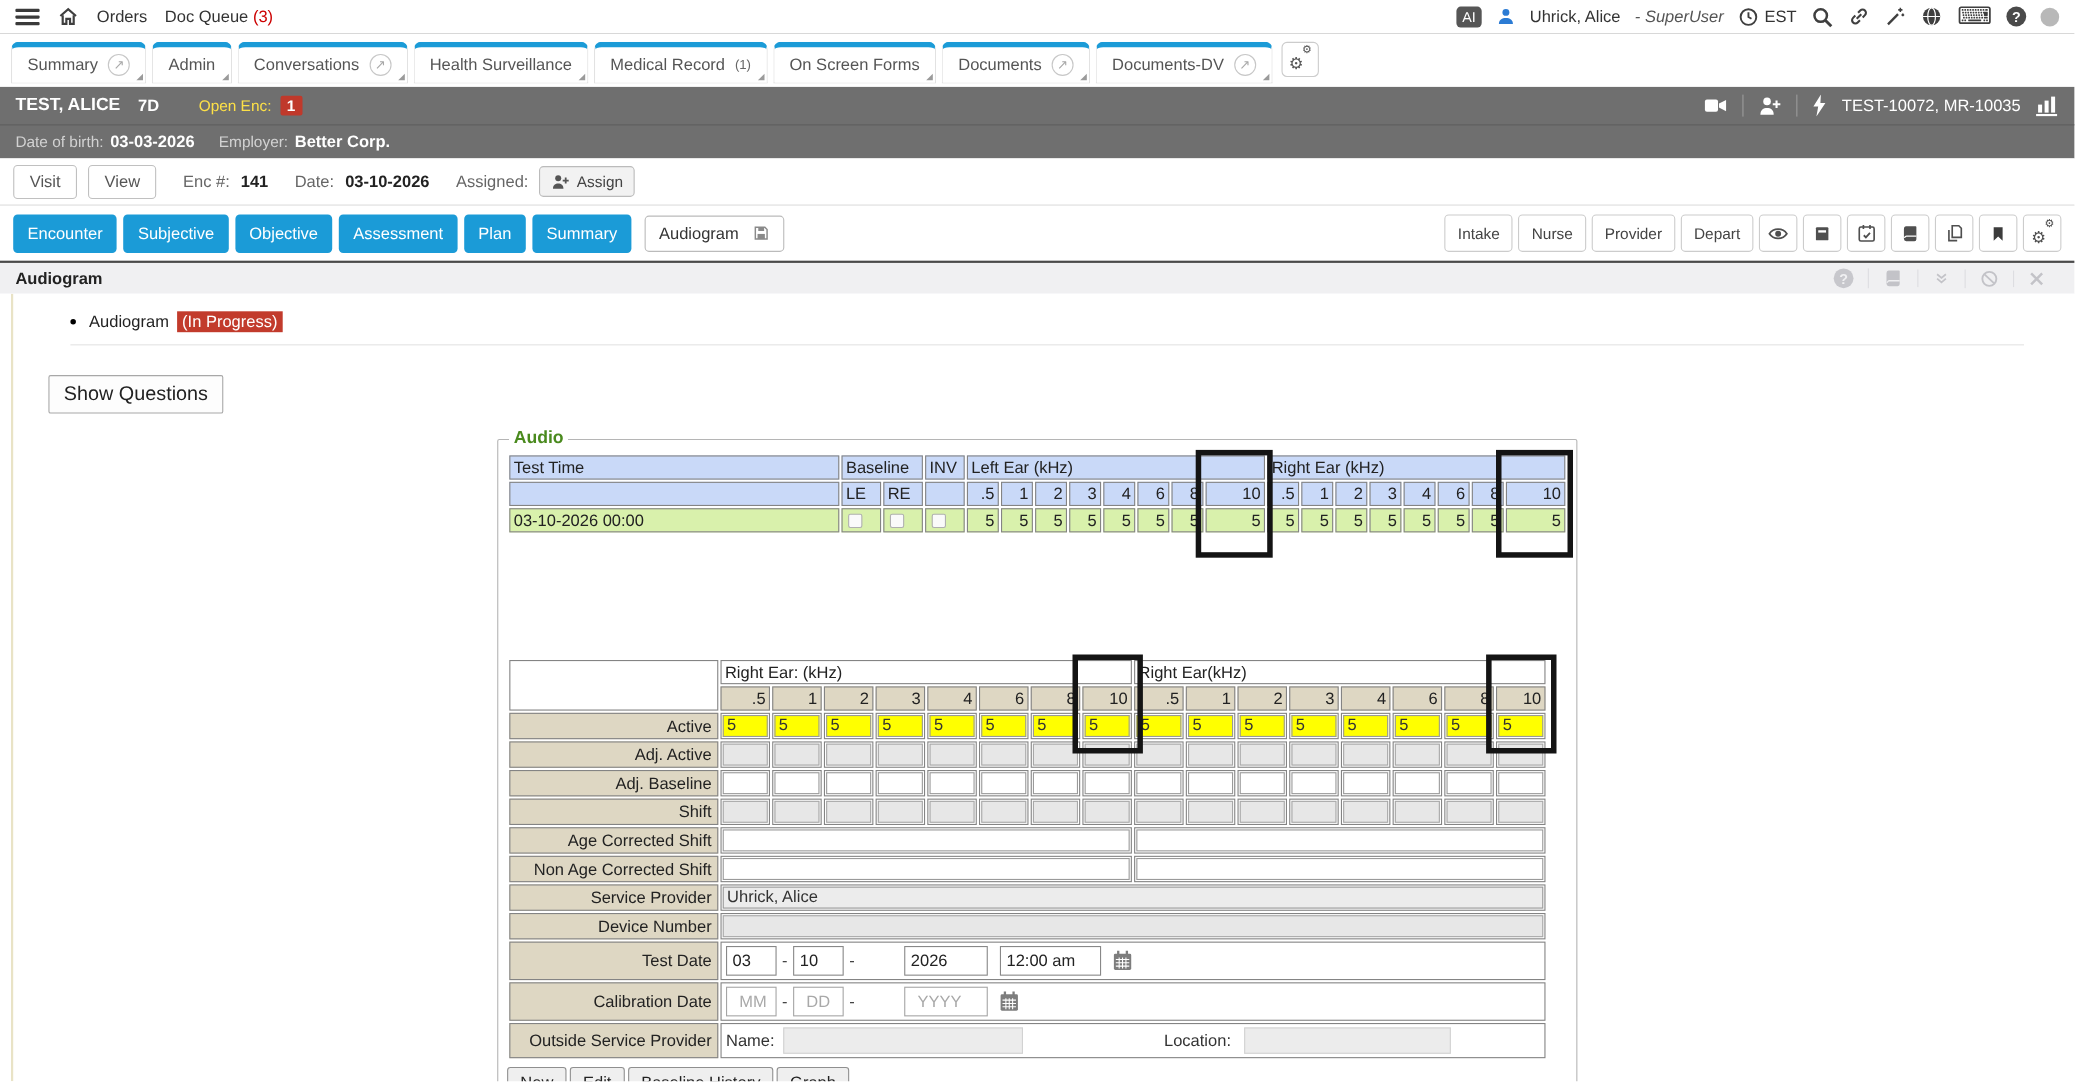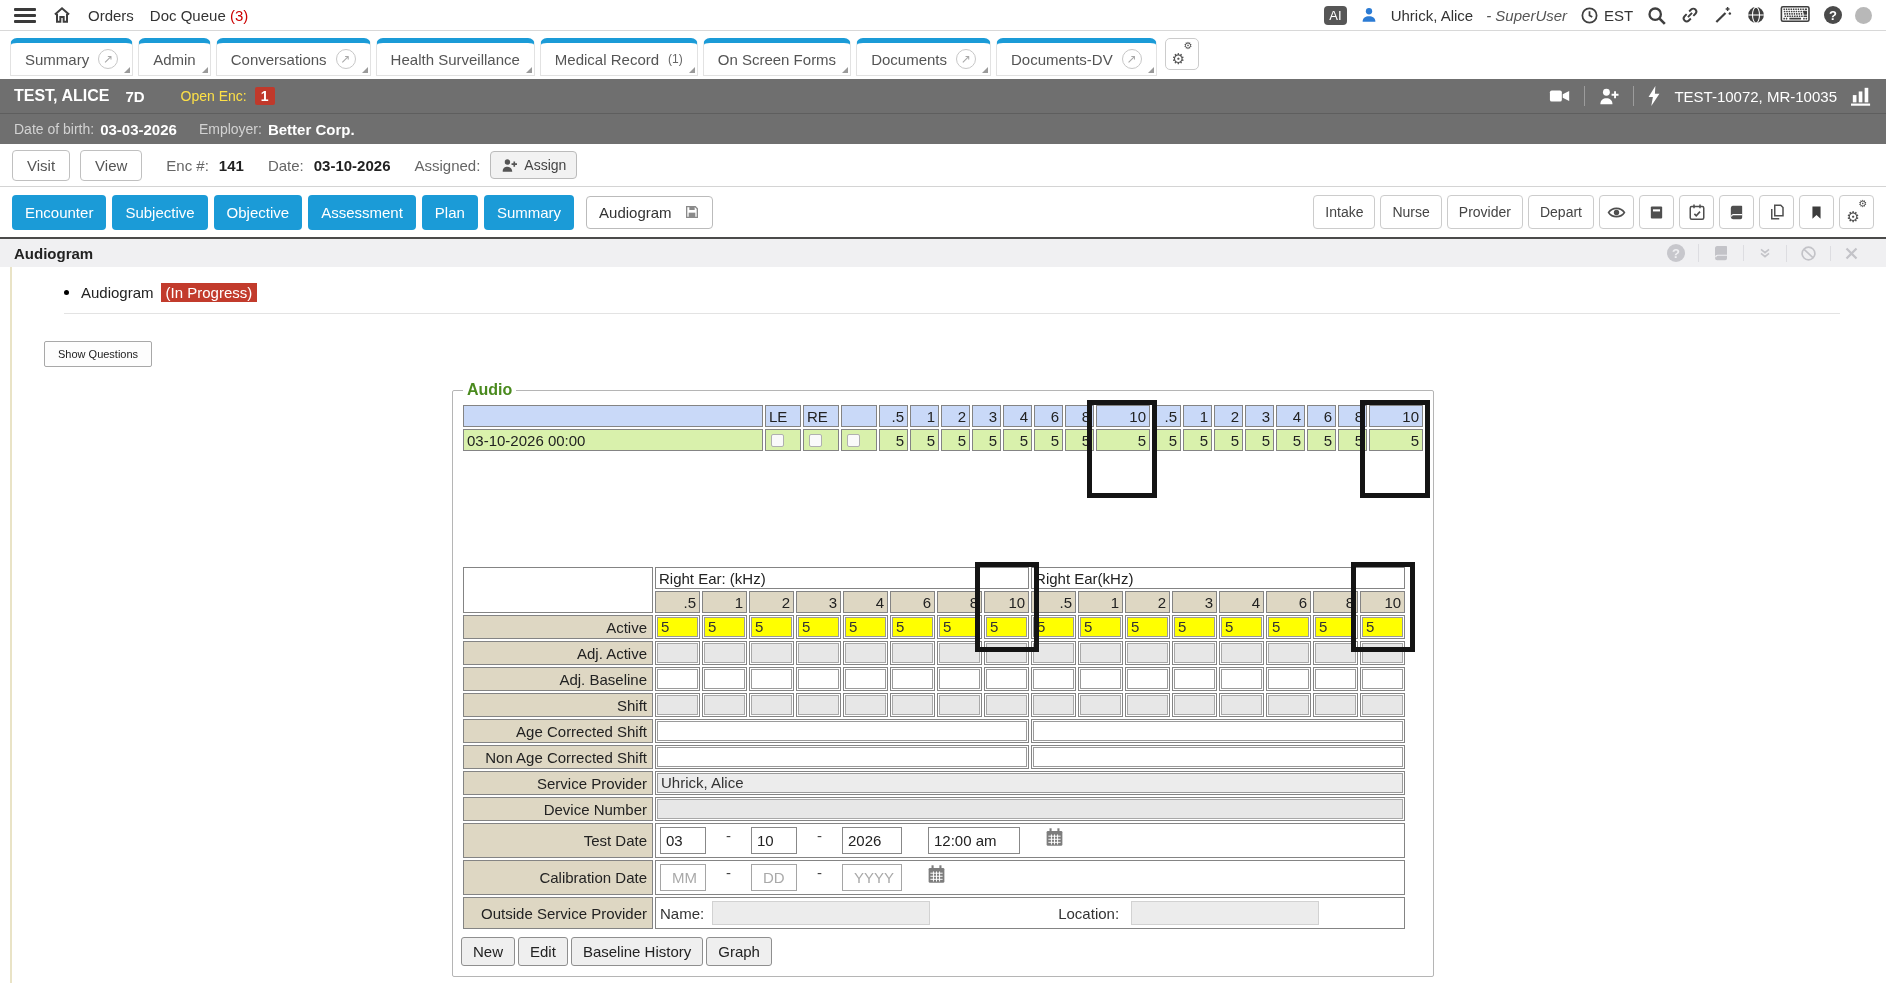--- a/index.html
+++ b/index.html
@@ -85,21 +85,21 @@
   .hdr-q { width:18px; height:18px; border-radius:50%; background:#c7c7cc; color:#f0f0f2; font-weight:bold; font-size:13px; display:flex; align-items:center; justify-content:center; }
 
   
   .content { position:relative; background:#fff; height:716px; overflow:hidden; }
   .content::before { content:''; position:absolute; left:10px; top:0; bottom:0; width:2px; background:#e9e3c6; }
   .bullet-row { margin:16px 0 0 64px; font-size:15px; color:#222; display:flex; align-items:center; }
   .dot { width:5px; height:5px; background:#000; border-radius:50%; margin-right:12px; }
   .status-badge { color:#fff; padding:1px 5px; font-size:15px; margin-left:7px; }
   hr.sep { border:none; border-top:1px solid #e3e3e3; margin:11px 46px 0 64px; }
   .show-questions { margin:27px 0 0 44px; background:#fdfdfd; border:1px solid #a8a8a8; border-radius:2px;
-                    padding:6px 13px; font-size:11px; color:#222; cursor:pointer; font-family:inherit; }
+                    padding:6px 13px; font-size:18px; color:#222; cursor:pointer; font-family:inherit; }
 
   
   .audio-fs { margin:14px 0 0 452px; width:974px; border:1px solid #b5b5b5; border-radius:2px; padding:2px 8px 10px 8px; }
   .audio-legend { font-weight:bold; font-size:16px; padding:0 4px; margin-left:2px; }
   .rel { position:relative; }
 
   table.grid { border-collapse:separate; border-spacing:2px; table-layout:fixed; font-size:15px; color:#222; }
   table.grid td { border:1px solid #848484; padding:1px 3px; height:22px; overflow:hidden; white-space:nowrap; background:#fff; }
 
   .audio-top { width:964px; margin-top:2px; }
@@ -112,25 +112,25 @@
   .audio-bottom td.lbl { background:#ded7c3; text-align:right; padding-right:5px; }
   .audio-bottom td.freq { background:#ded7c3; text-align:right; }
   .audio-bottom td.open { padding:1px 2px; }
   .audio-bottom td.cell { padding:0; border:1px solid #848484; }
   .fld { display:block; border:1px solid #9a9a9a; height:20px; margin:1px; font-size:15px; line-height:18px; padding:0 3px; color:#333; overflow:hidden; }
   .fld.yellow { background:#ffff00; }
   .fld.gray   { background:#e7e7e7; border-color:#a8a8a8; }
   .fld.white  { background:#fff; }
   .fld.lgray  { background:#ececec; }
 
-  .daterow { display:flex; gap:20px; padding:2px 2px; }
+  .daterow { display:flex; align-items:center; gap:5px; padding:2px 2px; }
   .di { border:1px solid #888; height:27px; font-size:15px; padding:0 5px; color:#222; font-family:inherit; background:#fff; }
   .di::placeholder { color:#a9a9a9; }
   .di.ph { border-color:#a5a5a5;padding-left:11px; }
-  .w44 { width:46px; } .w66 { width:60px; } .w92 { width:92px; }
+  .w44 { width:46px; } .w66 { width:76px;margin-left:40px; } .w92 { width:92px; }
   .dash { color:#444; }
   .cal-icon { color:#7d7d7d; cursor:pointer; margin-left:4px; }
   .ofield { display:flex; align-items:center; gap:8px; padding:2px 2px; font-size:15px; color:#333; }
   .oi { background:#ececec; border:1px solid #d2d2d2; height:24px; width:218px; font-family:inherit; }
   .oi.loc { width:188px; margin-left:4px; }
   .oloc-lbl { margin-left:120px; }
 
   .selbox { position:absolute; border:5px solid #141414; background:transparent; pointer-events:none; z-index:4; }
   #box-t-left  { left:626px; top:-3px; width:70px; height:98px; }
   #box-t-right { left:899px; top:-3px; width:70px; height:98px; }
@@ -472,20 +472,27 @@
             <col style="width: 29px;">
             <col style="width: 29px;">
             <col style="width: 29px;">
             <col style="width: 29px;">
             <col style="width: 29px;">
             <col style="width: 29px;">
             <col style="width: 29px;">
             <col style="width: 54px;">
           </colgroup>
         <tbody>
+            <tr class="hdr">
+          <td class="h">Test Time</td>
+          <td class="h" colspan="2">Baseline</td>
+          <td class="h">INV</td>
+          <td class="h" colspan="8">Left Ear (kHz)</td>
+          <td class="h" colspan="8">Right Ear (kHz)</td>
+        </tr>
         <tr class="hdr" id="top-freq-row">
           <td class="h"></td>
           <td class="h">LE</td>
           <td class="h">RE</td>
           <td class="h"></td>
         <td class="h num">.5</td>
               <td class="h num">1</td>
               <td class="h num">2</td>
               <td class="h num">3</td>
               <td class="h num">4</td>

